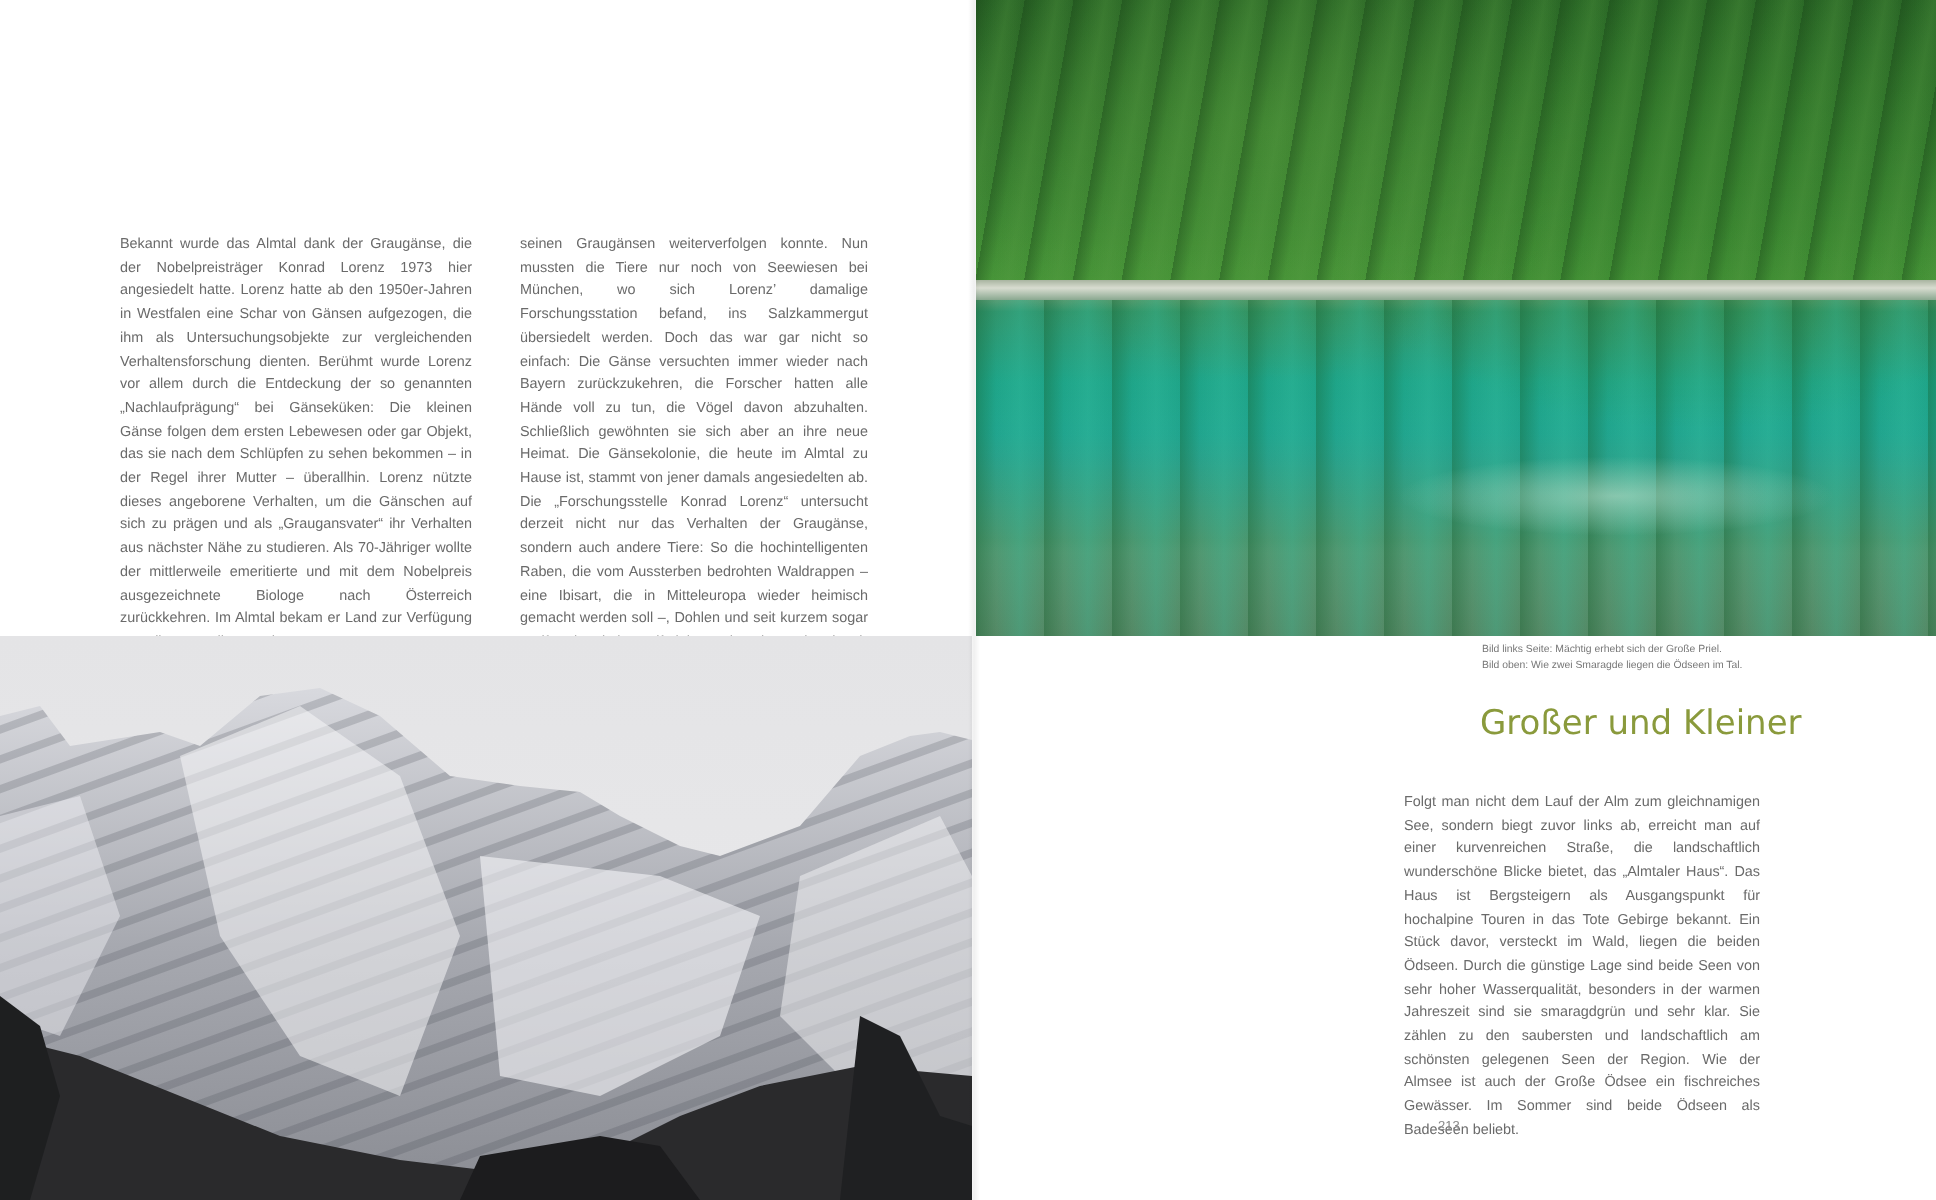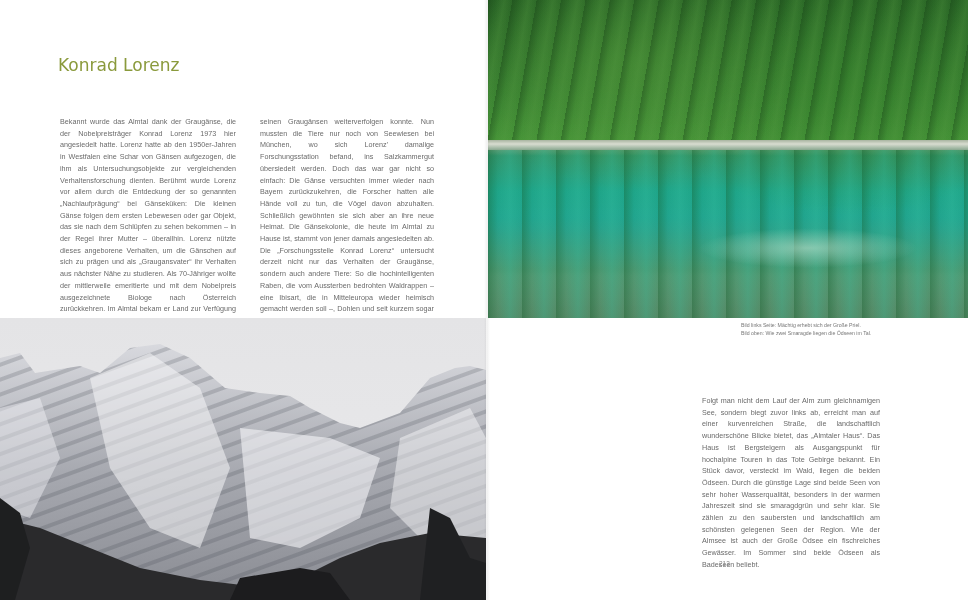--- a/index.html
+++ b/index.html
@@ -77,21 +77,20 @@
   }
   .photo-mountain svg { position: absolute; left: 0; top: 0; }
 </style>
 </head>
 <body>
 
 <div class="page-left"></div>
 <div class="page-right"></div>
 
 <h2 class="heading heading-left">
-  <div>Konrad Lorenz</div>
 </h2>
 
 <p class="body-col col1">Bekannt wurde das Almtal dank der Graugänse, die der Nobelpreisträger Konrad Lorenz 1973 hier angesiedelt hatte. Lorenz hatte ab den 1950er-Jahren in Westfalen eine Schar von Gänsen aufgezogen, die ihm als Untersuchungsobjekte zur vergleichenden Verhaltensforschung dienten. Berühmt wurde Lorenz vor allem durch die Entdeckung der so genannten „Nachlaufprägung“ bei Gänseküken: Die kleinen Gänse folgen dem ersten Lebewesen oder gar Objekt, das sie nach dem Schlüpfen zu sehen bekommen – in der Regel ihrer Mutter – überallhin. Lorenz nützte dieses angeborene Verhalten, um die Gänschen auf sich zu prägen und als „Graugansvater“ ihr Verhalten aus nächster Nähe zu studieren. Als 70-Jähriger wollte der mittlerweile emeritierte und mit dem Nobelpreis ausgezeichnete Biologe nach Österreich zurückkehren. Im Almtal bekam er Land zur Verfügung gestellt, wo er die Forschung an</p>
 <p class="body-col col2">seinen Graugänsen weiterverfolgen konnte. Nun mussten die Tiere nur noch von Seewiesen bei München, wo sich Lorenz’ damalige Forschungsstation befand, ins Salzkammergut übersiedelt werden. Doch das war gar nicht so einfach: Die Gänse versuchten immer wieder nach Bayern zurückzukehren, die Forscher hatten alle Hände voll zu tun, die Vögel davon abzuhalten. Schließlich gewöhnten sie sich aber an ihre neue Heimat. Die Gänsekolonie, die heute im Almtal zu Hause ist, stammt von jener damals angesiedelten ab. Die „Forschungsstelle Konrad Lorenz“ untersucht derzeit nicht nur das Verhalten der Graugänse, sondern auch andere Tiere: So die hochintelligenten Raben, die vom Aussterben bedrohten Waldrappen – eine Ibisart, die in Mitteleuropa wieder heimisch gemacht werden soll –, Dohlen und seit kurzem sogar Wölfe: Vier Timberwölfe leben seit Mai 2008 im Almtal.</p>
 
 <div class="photo-mountain">
   <svg width="486" height="282" viewBox="0 0 486 282" xmlns="http://www.w3.org/2000/svg">
     <defs>
       <linearGradient id="sky" x1="0" y1="0" x2="0" y2="1">
         <stop offset="0" stop-color="#e4e4e6"></stop>
@@ -129,17 +128,18 @@
 </div>
 
 <div class="gutter"></div>
 
 <div class="caption">
   <div>Bild links Seite: Mächtig erhebt sich der Große Priel.</div>
   <div>Bild oben: Wie zwei Smaragde liegen die Ödseen im Tal.</div>
 </div>
 
 <h2 class="heading heading-right">
+  <div>Großer und Kleiner</div>
 </h2>
 
 <p class="body-col col3">Folgt man nicht dem Lauf der Alm zum gleichnamigen See, sondern biegt zuvor links ab, erreicht man auf einer kurvenreichen Straße, die landschaftlich wunderschöne Blicke bietet, das „Almtaler Haus“. Das Haus ist Bergsteigern als Ausgangspunkt für hochalpine Touren in das Tote Gebirge bekannt. Ein Stück davor, versteckt im Wald, liegen die beiden Ödseen. Durch die günstige Lage sind beide Seen von sehr hoher Wasserqualität, besonders in der warmen Jahreszeit sind sie smaragdgrün und sehr klar. Sie zählen zu den saubersten und landschaftlich am schönsten gelegenen Seen der Region. Wie der Almsee ist auch der Große Ödsee ein fischreiches Gewässer. Im Sommer sind beide Ödseen als Badeseen beliebt.</p>
 
 <div class="page-number">213</div>
 
 </body></html>

